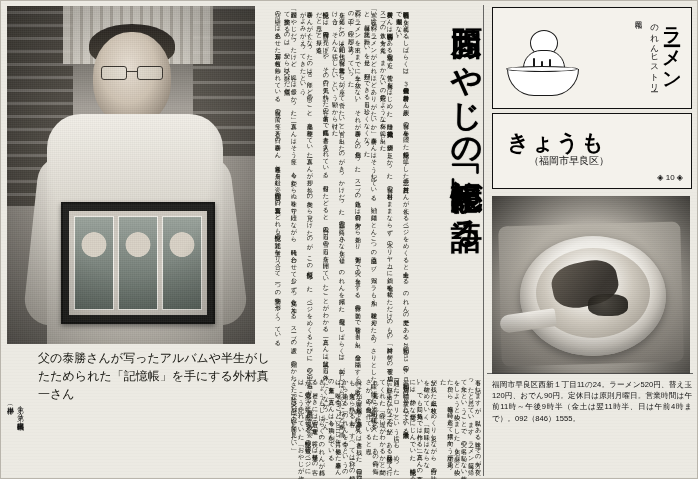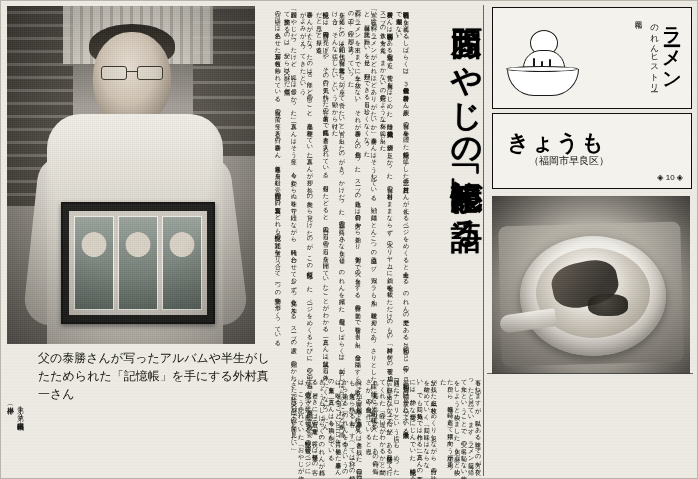--- a/index.html
+++ b/index.html
@@ -389,18 +389,19 @@
       <div class="tray"></div>
       <div class="bowl"></div>
       <div class="soup"></div>
       <div class="chashu"></div>
       <div class="negi"></div>
       <div class="spoon"></div>
       <div class="vig"></div>
       <div class="grain"></div>
     </div>
 
+    <div id="shop-info">福岡市早良区西新１丁目11の24。ラーメン520円、替え玉120円、おでん90円。定休日は原則月曜日。営業時間は午前11時～午後9時半（金土は翌11時半、日は午前4時まで）。092（846）1555。</div>
   </div>
 
   <div class="vline" style="left:482px;top:4px;height:471px;"></div>
   <div class="hline" style="left:486px;top:372px;width:206px;"></div>
 
 </div>
 
 </body></html>

